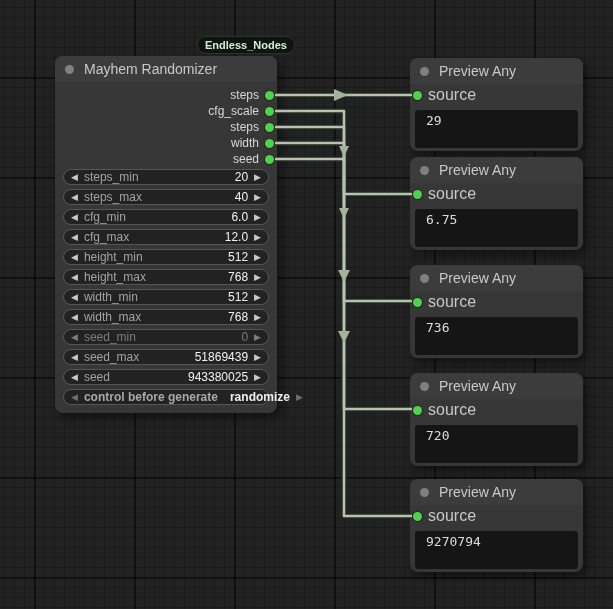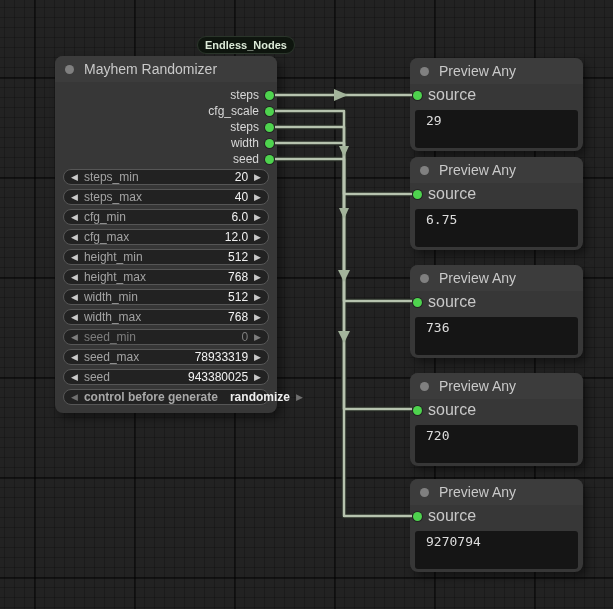--- a/index.html
+++ b/index.html
@@ -188,21 +188,21 @@
         <span class="arr">◀</span>
         <span class="wlabel">seed_min</span>
         <span class="wspacer"></span>
         <span class="wvalue">0</span>
         <span class="arr">▶</span>
       </div>
       <div class="widget">
         <span class="arr">◀</span>
         <span class="wlabel">seed_max</span>
         <span class="wspacer"></span>
-        <span class="wvalue">78933319</span>
+        <span class="wvalue">51869439</span>
         <span class="arr">▶</span>
       </div>
       <div class="widget">
         <span class="arr">◀</span>
         <span class="wlabel">seed</span>
         <span class="wspacer"></span>
         <span class="wvalue">943380025</span>
         <span class="arr">▶</span>
       </div>
       <div class="widget control">

